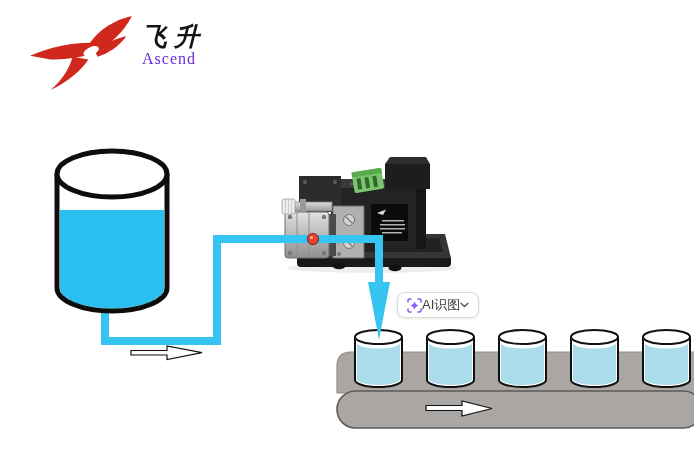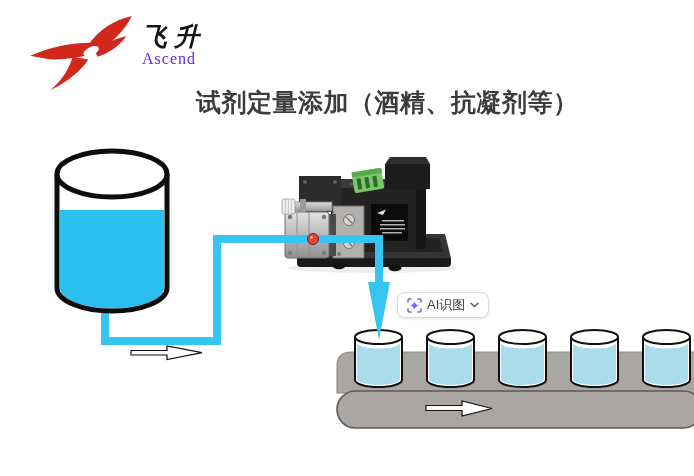--- a/index.html
+++ b/index.html
@@ -8,21 +8,21 @@
   .diagram-svg{position:absolute;left:0;top:0;}
   .logo{position:absolute;left:28px;top:16px;display:flex;align-items:flex-start;}
   .logo-text{margin-left:8px;margin-top:8px;}
   .logo-cn{font-family:"DejaVu Serif",serif;font-style:italic;font-weight:bold;
            font-size:25px;line-height:26px;color:#141414;letter-spacing:7px;white-space:nowrap;}
   .logo-en{font-family:"Liberation Serif",serif;font-size:16px;color:#6d28d9;
            letter-spacing:1px;margin-top:0px;}
   .title{position:absolute;left:196px;top:86px;font-size:25px;font-weight:bold;
          color:var(--title-color);letter-spacing:0.5px;white-space:nowrap;}
   .ai-btn{position:absolute;left:397px;top:292px;height:26px;box-sizing:border-box;
-          display:flex;align-items:center;gap:5px;padding:0 9px;background:#fff;
+          display:flex;align-items:center;padding:0 9px;background:#fff;
           border:1px solid #d9d9d9;border-radius:8px;box-shadow:0 1px 3px rgba(0,0,0,.10);
           cursor:pointer;font-size:13px;color:#3f3f3f;}
   .ai-btn .lbl{white-space:nowrap;}
 </style>
 </head>
 <body>
 
 <div class="page">
 
   <svg class="diagram-svg" width="694" height="476" viewBox="0 0 694 476">
@@ -155,21 +155,20 @@
       <path d="M70,38 C82,29 94,24 104,22 C96,33 84,41 73,44 Z" style="fill:var(--brand-red)"></path>
       <path d="M46,44 C42,58 34,70 22,80 C40,72 56,58 63,47 Z" style="fill:var(--brand-red)"></path>
       <ellipse cx="66" cy="38" rx="9" ry="4.5" transform="rotate(-25 66 38)" fill="#ffffff"></ellipse>
     </svg>
     <div class="logo-text">
       <div class="logo-cn">飞升</div>
       <div class="logo-en">Ascend</div>
     </div>
   </div>
 
-  <div class="title">试剂定量添加（酒精、抗凝剂等）</div>
 
   <div class="ai-btn">
     <svg width="15" height="15" viewBox="0 0 15 15">
       <path d="M1,4 V2.5 A1.5,1.5 0 0 1 2.5,1 H4 M11,1 h1.5 A1.5,1.5 0 0 1 14,2.5 V4 M14,11 v1.5 A1.5,1.5 0 0 1 12.5,14 H11 M4,14 H2.5 A1.5,1.5 0 0 1 1,12.5 V11" fill="none" style="stroke:var(--ai-accent)" stroke-width="1.5" stroke-linecap="round"></path>
       <path d="M7.5,3.2 C7.9,5.5 9.5,7.1 11.8,7.5 C9.5,7.9 7.9,9.5 7.5,11.8 C7.1,9.5 5.5,7.9 3.2,7.5 C5.5,7.1 7.1,5.5 7.5,3.2 Z" fill="#8b5cf6"></path>
     </svg>
     <span class="lbl">AI识图</span>
     <svg width="9" height="6" viewBox="0 0 9 6">
       <path d="M1,1.2 L4.5,4.6 L8,1.2" fill="none" stroke="#595959" stroke-width="1.4" stroke-linecap="round"></path>
     </svg>

